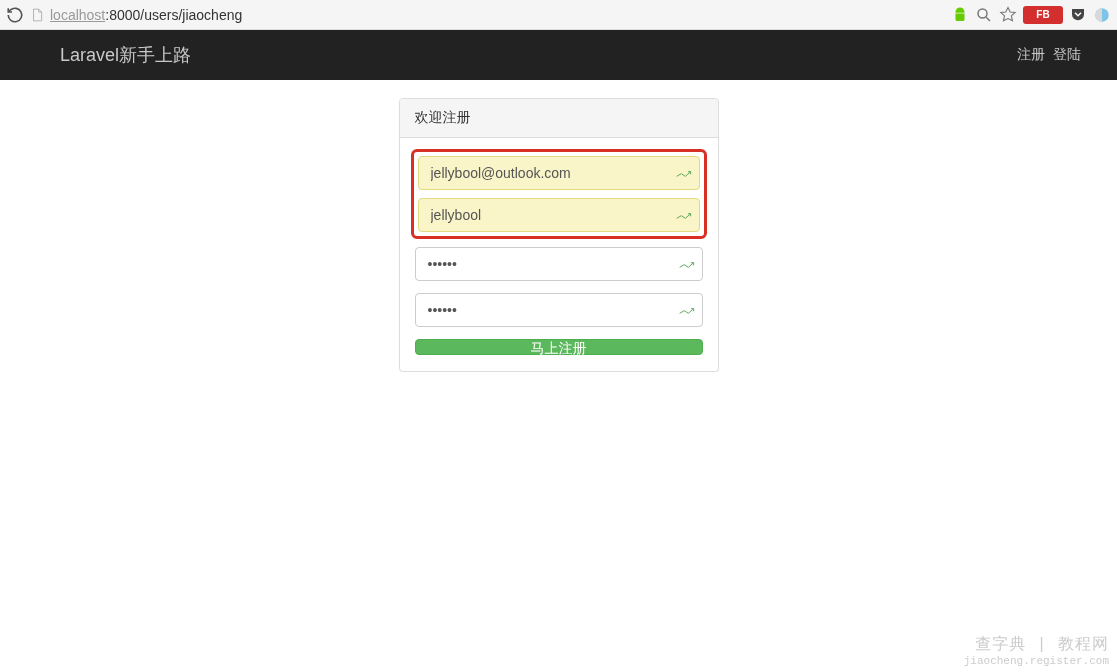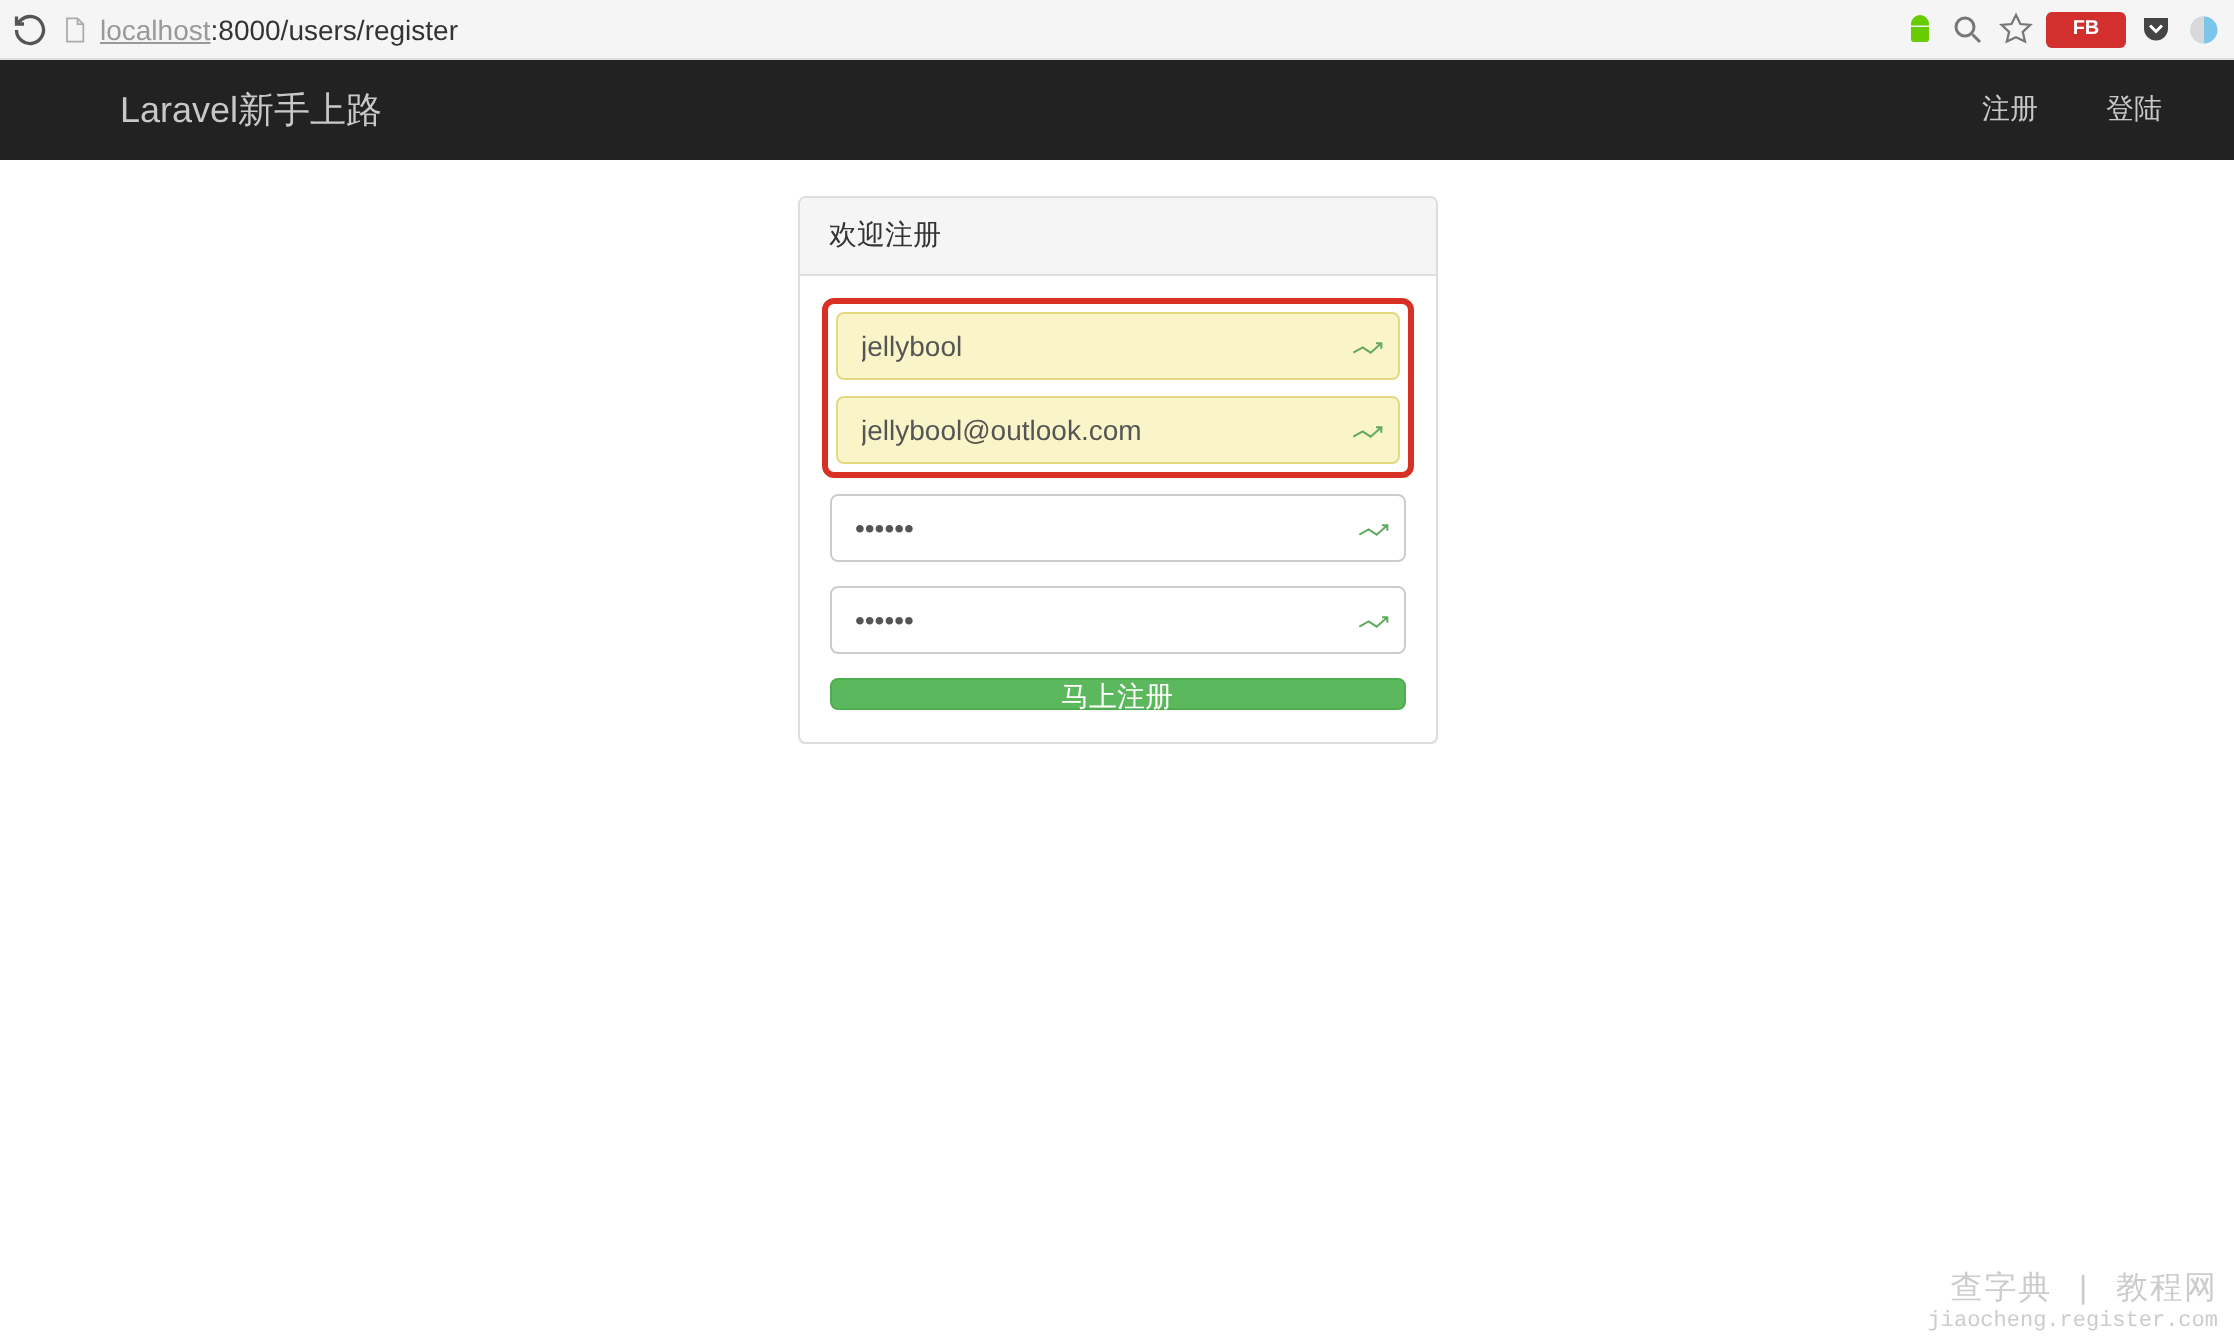--- a/index.html
+++ b/index.html
@@ -32,21 +32,21 @@
     .navbar {
       background: #222;
       color: #9d9d9d;
       height: 50px;
       display: flex;
       align-items: center;
       padding: 0 36px 0 60px;
       justify-content: space-between;
     }
     .brand { color: #c8c8c8; font-size: 18px; font-weight: 300; }
-    .nav-right { display: flex; gap: 34px; text-align: center; }
+    .nav-right { display: flex; gap: 8px; text-align: center; }
     .nav-link { color: #c8c8c8; font-size: 14px; cursor: pointer; }
 
     
     .content { display: flex; justify-content: center; padding-top: 18px; }
     .panel {
       width: 320px;
       border: 1px solid #ddd;
       border-radius: 4px;
       background: #fff;
       box-shadow: 0 1px 1px rgba(0,0,0,.05);
@@ -132,21 +132,21 @@
         <path d="M3 3v5h5"></path>
       </svg>
   </span>
   <span class="page-icon">
     <svg viewBox="0 0 24 24" width="14" height="16" fill="none" stroke="#aaa" stroke-width="1.5">
         <path d="M6 2h9l5 5v15H6z"></path>
         <path d="M15 2v5h5"></path>
       </svg>
   </span>
   <div class="url-text">
-    <span class="url-host">localhost</span><span>:8000/users/register</span>
+    <span class="url-host">localhost</span><span>:8000/users/jiaocheng</span>
   </div>
   <div class="toolbar-icons">
     <span class="tb-icon tb-android">
       <svg viewBox="0 0 24 24" width="18" height="18">
           <path d="M6 8a6 6 0 0 1 12 0v1H6z M7 5l-1-2 M17 5l1-2 M9 6h.5 M14.5 6h.5 M6 10h12v8a2 2 0 0 1-2 2H8a2 2 0 0 1-2-2z"></path>
         </svg>
     </span>
     <span class="tb-icon tb-zoom">
       <svg viewBox="0 0 24 24" width="18" height="18">
           <circle cx="10" cy="10" r="6"></circle>
@@ -181,36 +181,36 @@
     <span class="nav-link">登陆</span>
   </div>
 </div>
 
 <div class="content">
   <div class="panel">
     <div class="panel-heading">欢迎注册</div>
     <div class="panel-body">
 
       <div class="highlight-group">
+        <div class="form-row">
+          <input type="text" class="input autofill" value="jellybool@outlook.com" style="">
+          <span class="lp-icon">
+            <svg viewBox="0 0 24 12" width="16" height="10">
+                <path d="M1 8 L8 4 L14 8 L22 1 M18 1h4v4"></path>
+              </svg>
+          </span>
+        </div>
         <div class="form-row">
           <input type="text" class="input autofill" value="jellybool" style="">
           <span class="lp-icon">
             <svg viewBox="0 0 24 12" width="16" height="10">
                 <path d="M1 8 L8 4 L14 8 L22 1 M18 1h4v4"></path>
               </svg>
           </span>
         </div>
-        <div class="form-row">
-          <input type="text" class="input autofill" value="jellybool@outlook.com" style="">
-          <span class="lp-icon">
-            <svg viewBox="0 0 24 12" width="16" height="10">
-                <path d="M1 8 L8 4 L14 8 L22 1 M18 1h4v4"></path>
-              </svg>
-          </span>
-        </div>
       </div>
 
       <div class="form-row">
         <input type="password" class="input" value="••••••" style="">
         <span class="lp-icon">
           <svg viewBox="0 0 24 12" width="16" height="10">
               <path d="M1 8 L8 4 L14 8 L22 1 M18 1h4v4"></path>
             </svg>
         </span>
       </div>

